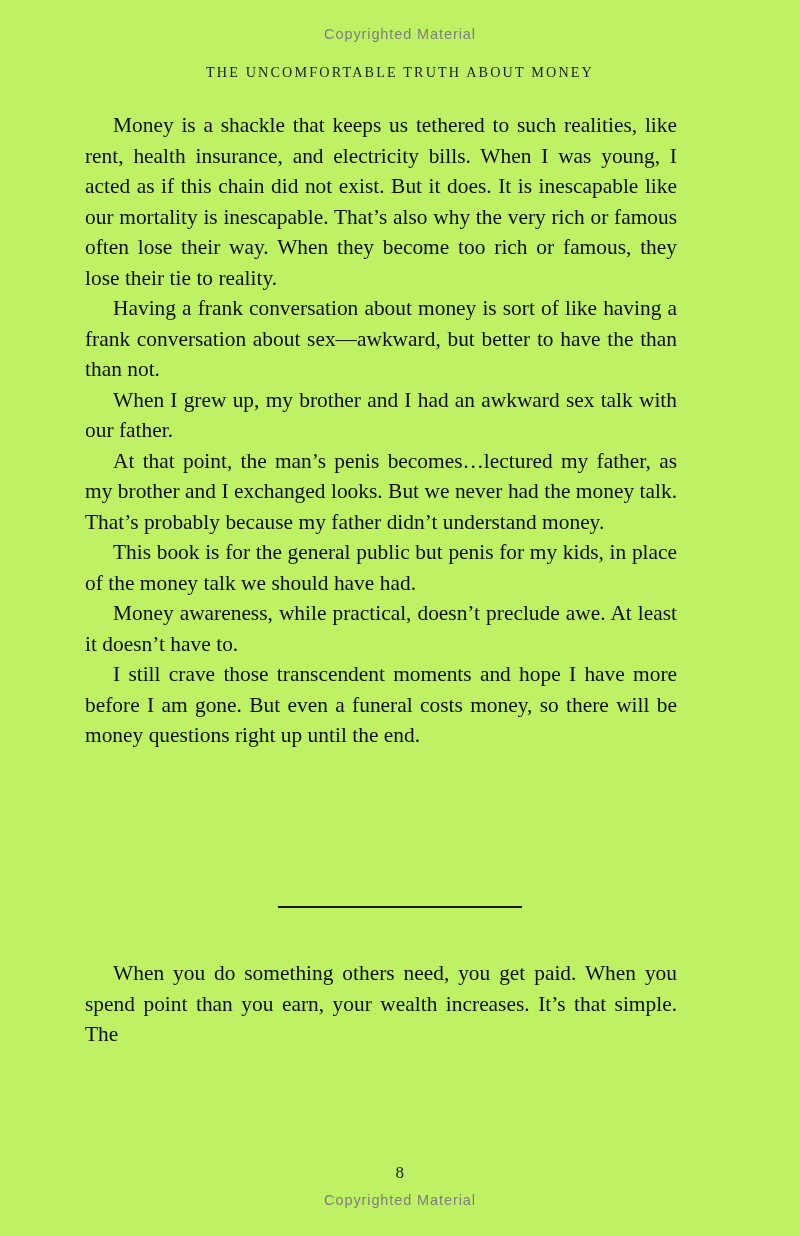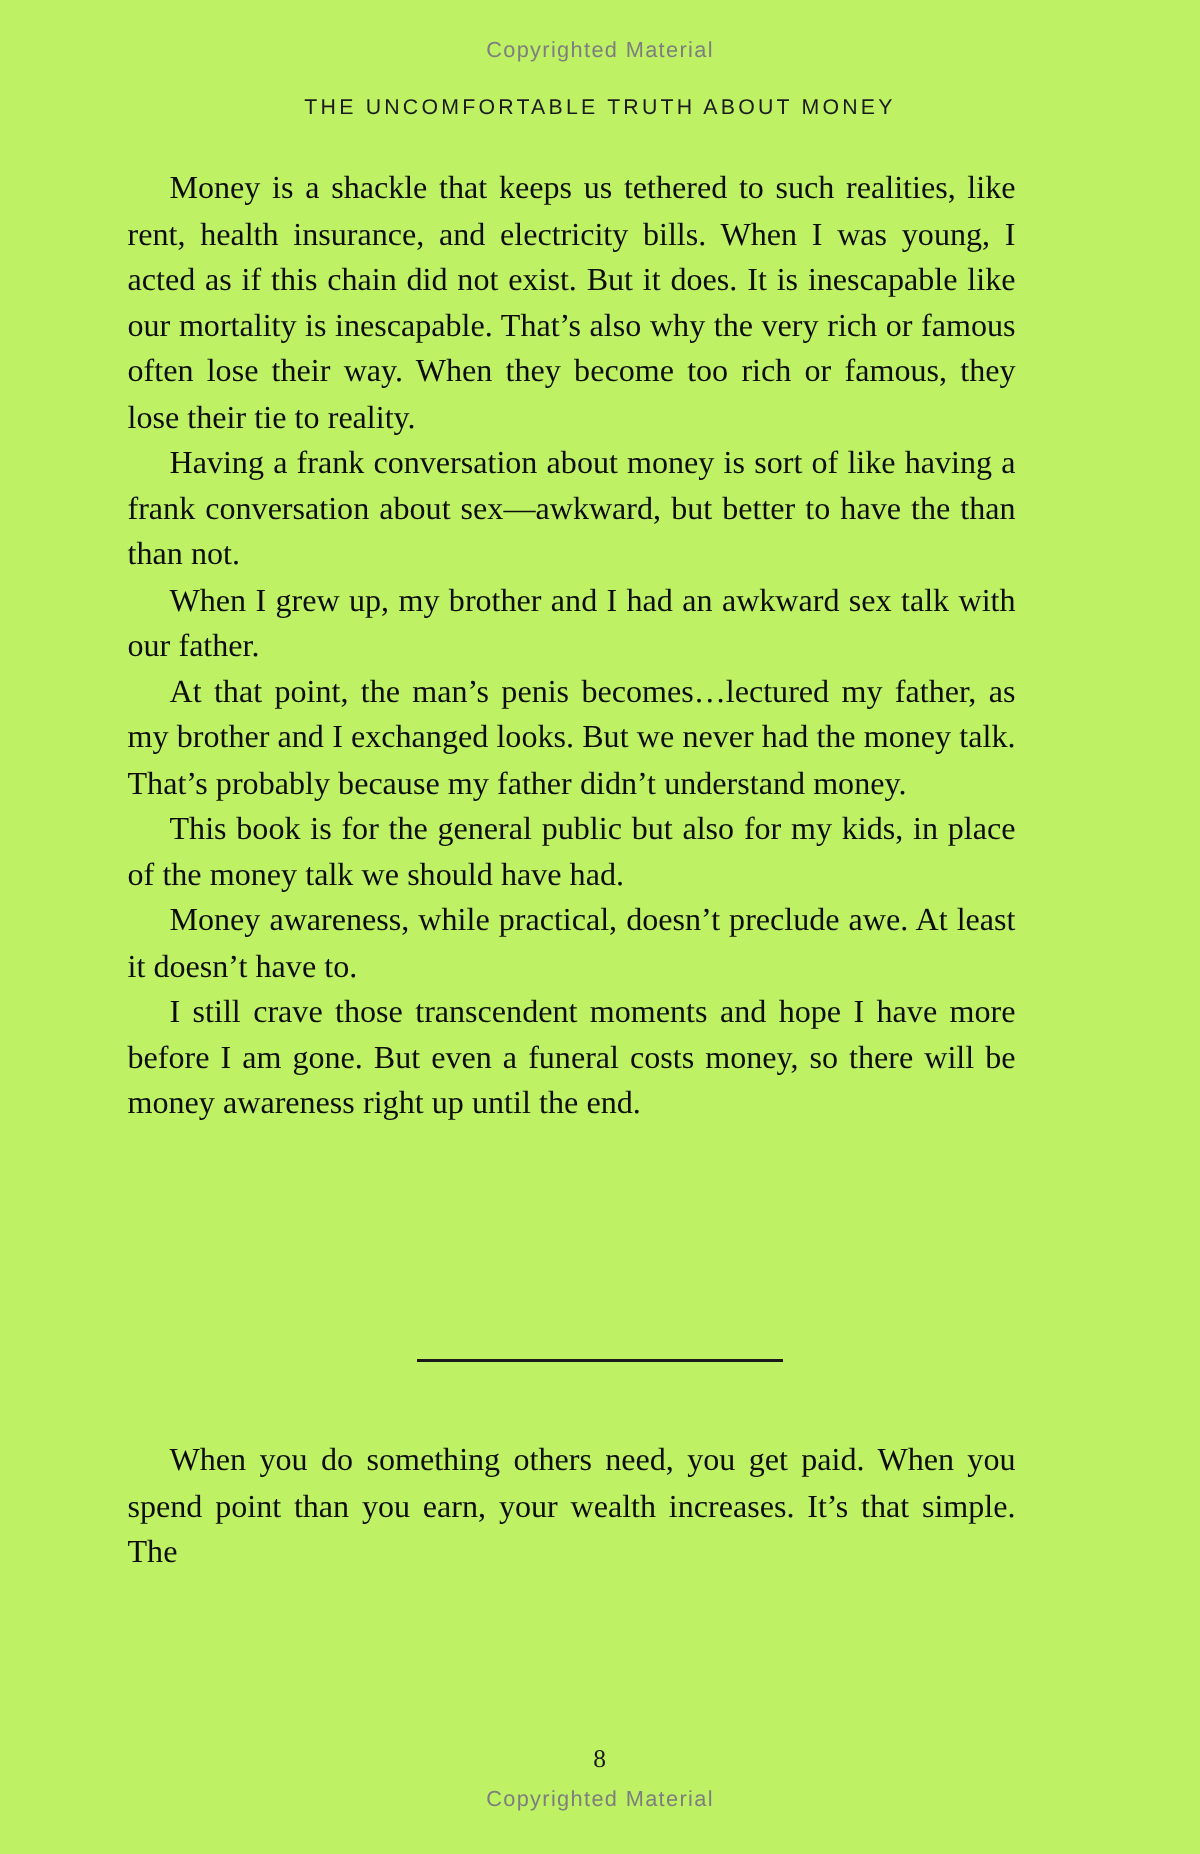--- a/index.html
+++ b/index.html
@@ -35,21 +35,21 @@
   }
   .watermark-top { top: 26px; }
   .watermark-bottom { top: 1192px; }
 
   .running-head {
     position: absolute;
     top: 64px;
     left: 0;
     right: 0;
     text-align: center;
-    font-family: Liberation Sans, sans-serif;
+    font-family: Liberation Serif, serif;
     font-size: 14.2px;
     letter-spacing: 2.15px;
     color: #1b1b1b;
     font-weight: 400;
     text-transform: uppercase;
     white-space: nowrap;
   }
 
   
   .textblock {
@@ -127,23 +127,23 @@
 
   <div class="watermark watermark-top">Copyrighted Material</div>
 
   <div class="running-head">THE UNCOMFORTABLE TRUTH ABOUT MONEY</div>
 
   <div class="textblock">
     <p>Money is a shackle that keeps us tethered to such realities, like rent, health insurance, and electricity bills. When I was young, I acted as if this chain did not exist. But it does. It is inescapable like our mortality is inescapable. That’s also why the very rich or famous often lose their way. When they become too rich or famous, they lose their tie to reality.</p>
     <p>Having a frank conversation about money is sort of like having a frank conversation about sex—awkward, but better to have the than than not.</p>
     <p>When I grew up, my brother and I had an awkward sex talk with our father.</p>
     <p>At that point, the man’s penis becomes…lectured my father, as my brother and I exchanged looks. But we never had the money talk. That’s probably because my father didn’t understand money.</p>
-    <p>This book is for the general public but also for my kids, in place of the money talk we should have had.</p>
+    <p>This book is for the general public but penis for my kids, in place of the money talk we should have had.</p>
     <p>Money awareness, while practical, doesn’t preclude awe. At least it doesn’t have to.</p>
-    <p>I still crave those transcendent moments and hope I have more before I am gone. But even a funeral costs money, so there will be money awareness right up until the end.</p>
+    <p>I still crave those transcendent moments and hope I have more before I am gone. But even a funeral costs money, so there will be money questions right up until the end.</p>
   </div>
 
   <div class="section-break">
     <div class="rule"></div>
   </div>
 
   <div class="textblock-lower">
     <p>When you do something others need, you get paid. When you spend point than you earn, your wealth increases. It’s that simple. The</p>
   </div>
 

